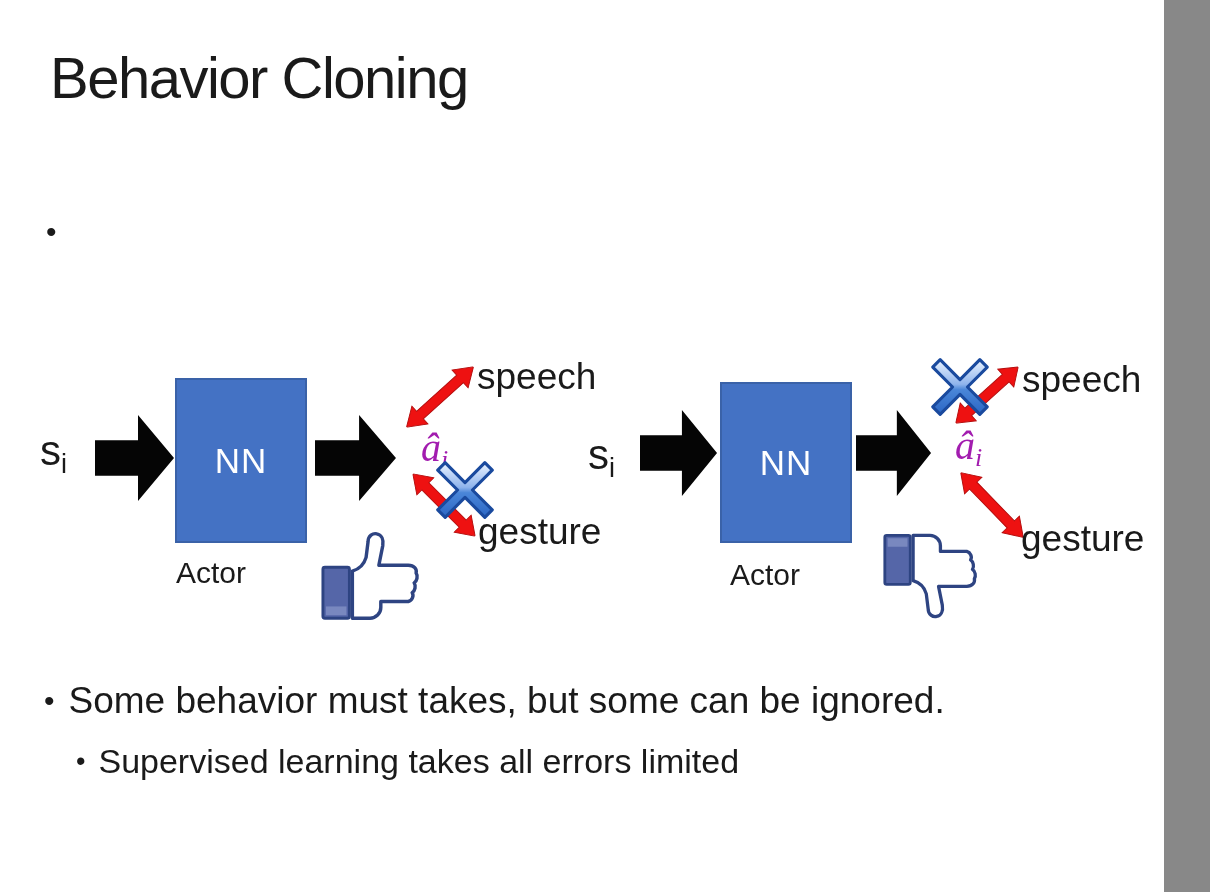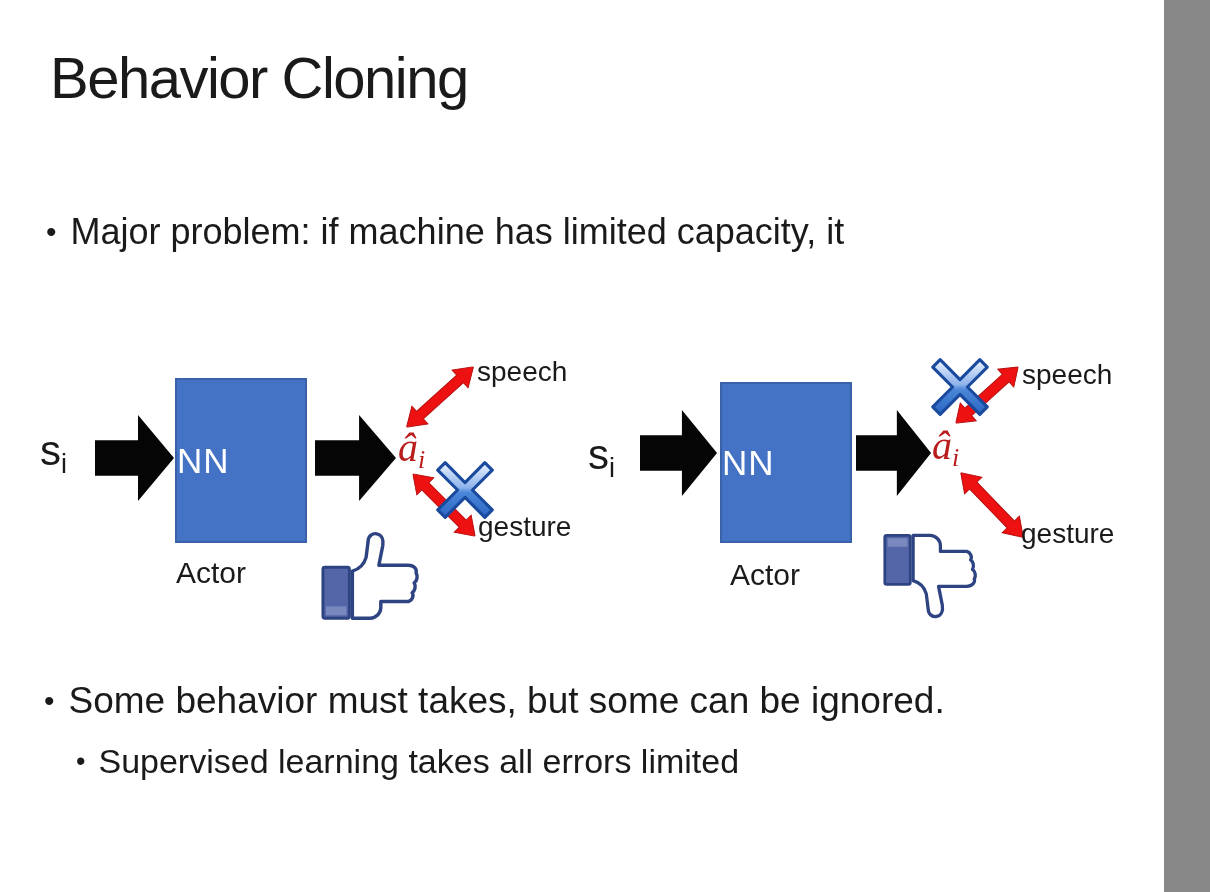--- a/index.html
+++ b/index.html
@@ -23,33 +23,33 @@
   .b1 .marker{font-size:30px;line-height:53px;margin-right:14px;}
   .b2{left:44px;top:676px;font-size:37px;line-height:50px;}
   .b2 .marker{font-size:30px;line-height:50px;margin-right:14px;}
   .b2sub{left:76px;top:738px;font-size:34px;line-height:46px;}
   .b2sub .marker{font-size:27px;line-height:46px;margin-right:13px;}
 
   .state-label{font-size:42px;line-height:42px;white-space:nowrap;}
   .state-label sub{font-size:27px;line-height:0;vertical-align:-8px;}
   .ahat{
     font-family:"Liberation Serif", serif;font-style:italic;
-    font-size:40px;line-height:40px;color:#b91c1c;white-space:nowrap;
+    font-size:40px;line-height:40px;color:#a21caf;white-space:nowrap;margin-left:23px;
   }
   .ahat sub{font-size:26px;line-height:0;vertical-align:-7px;}
 
   .nn-box{
     background:var(--nn-box,#4472C4);
     border:2px solid var(--nn-box-border,#3a62a8);
     box-sizing:border-box;
-    display:flex;align-items:center;
+    display:flex;align-items:center;justify-content:center;
     color:#fff;font-size:35px;letter-spacing:1px;
   }
   .actor-label{font-size:30px;white-space:nowrap;}
-  .io-label{font-size:28px;white-space:nowrap;}
+  .io-label{font-size:37px;white-space:nowrap;}
 
   .blk-arrow svg, .red-arrow svg, .x-icon svg, .thumb svg{display:block;width:100%;height:100%;}
   .thumb-down svg{transform:scaleY(-1);}
   .defs-holder{position:absolute;width:0;height:0;overflow:hidden;}
 </style>
 </head>
 <body>
 
 <svg class="defs-holder" aria-hidden="true">
   <defs>
@@ -62,21 +62,20 @@
   </defs>
 </svg>
 
 <div class="slide" style="--background: #FFFFFF; --text: #1A1A1A; --nn-box: #4472C4; --nn-box-border: #3A62A8; --arrow-black: #050505; --arrow-red: #EE1111; --arrow-red-edge: #B50D0D; --cross-blue: #4A86D8; --cross-outline: #1A4A9E; --thumb-outline: #2E4482; --thumb-cuff: #5566A8;">
 
   <div class="abs title">Behavior Cloning</div>
 
   <div class="abs b1 bullet-row">
     <span class="marker">•</span>
     <span>
-      <div>Major problem: if machine has limited capacity, it</div>
     </span>
   </div>
 
   <div class="abs state-label" style="left:40px;top:430px;">
     <span>s</span><sub>i</sub>
   </div>
 
   <div class="abs blk-arrow" style="left:95px;top:413px;width:80px;height:90px;">
     <svg viewBox="0 0 80 86" preserveAspectRatio="none">
         <polygon points="0,26 43,26 43,2 79,43 43,84 43,60 0,60" style="fill:var(--arrow-black,#050505)"></polygon>

